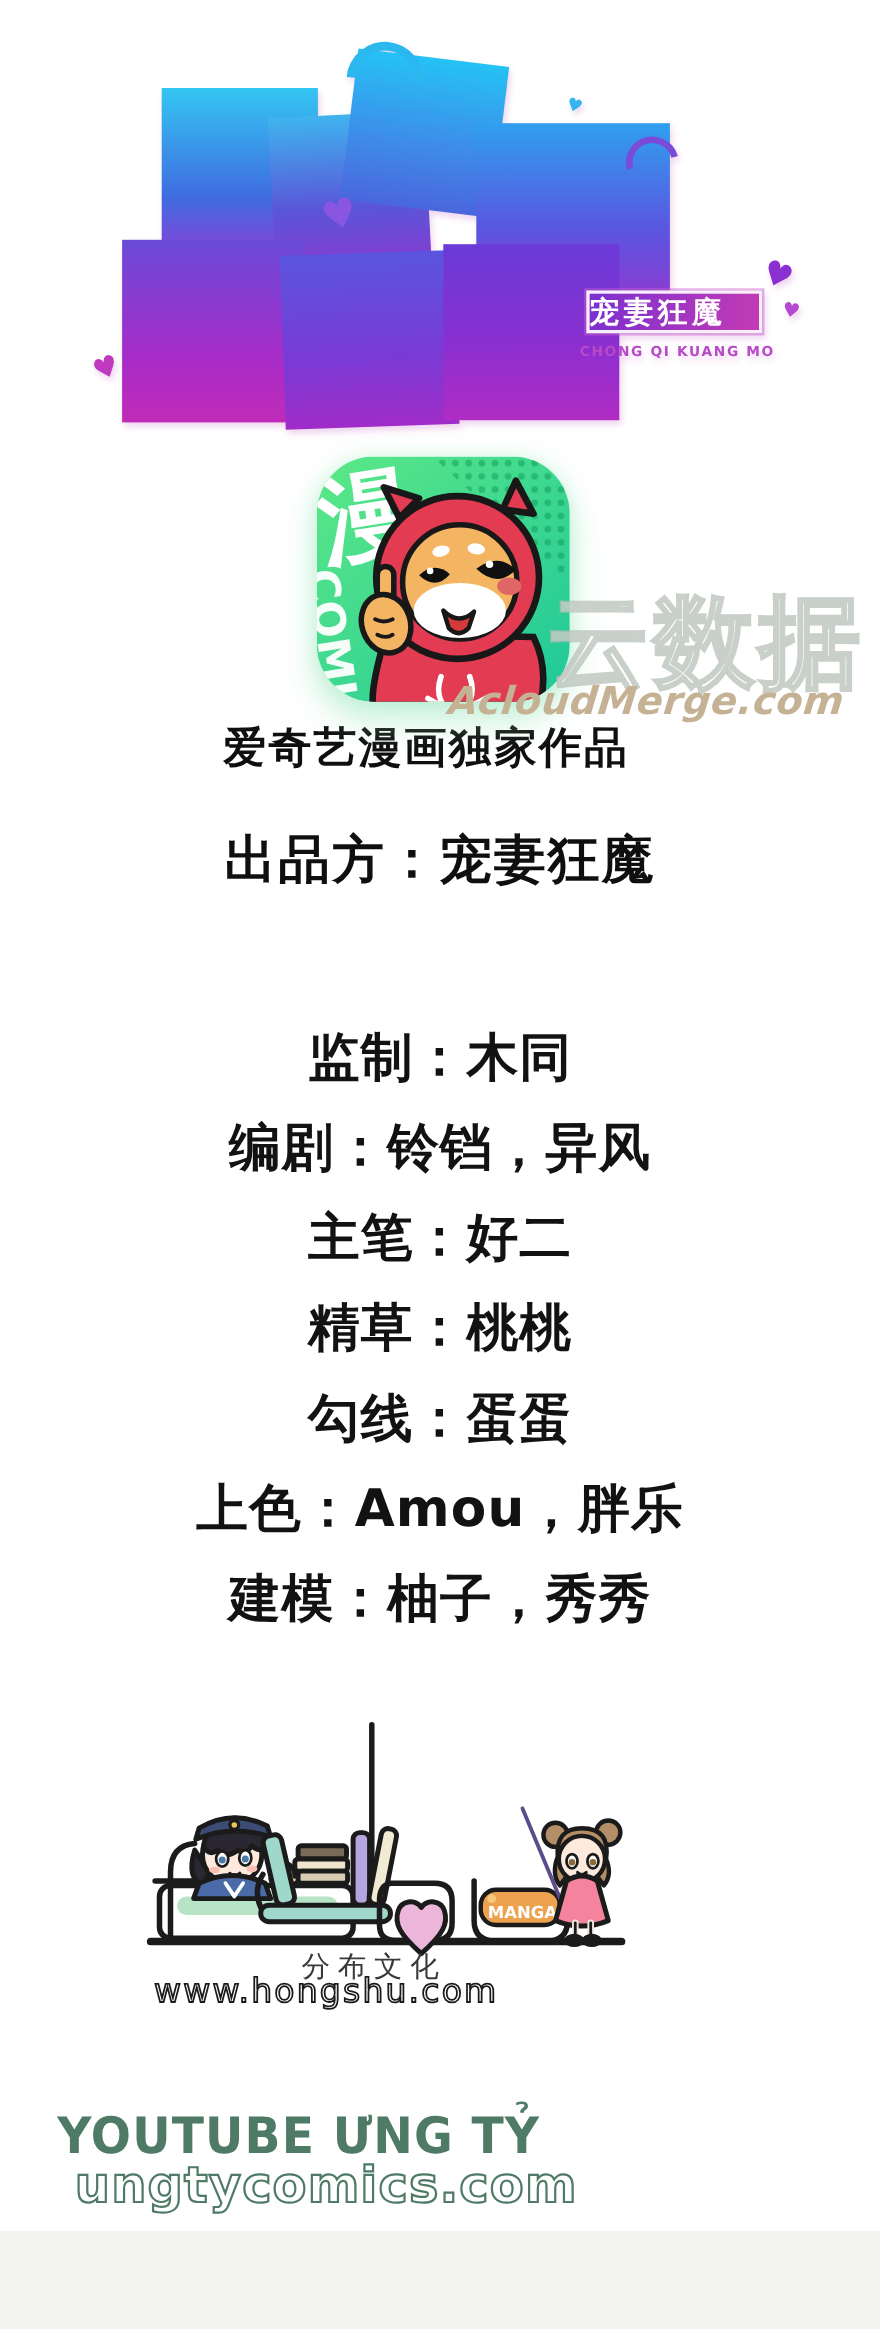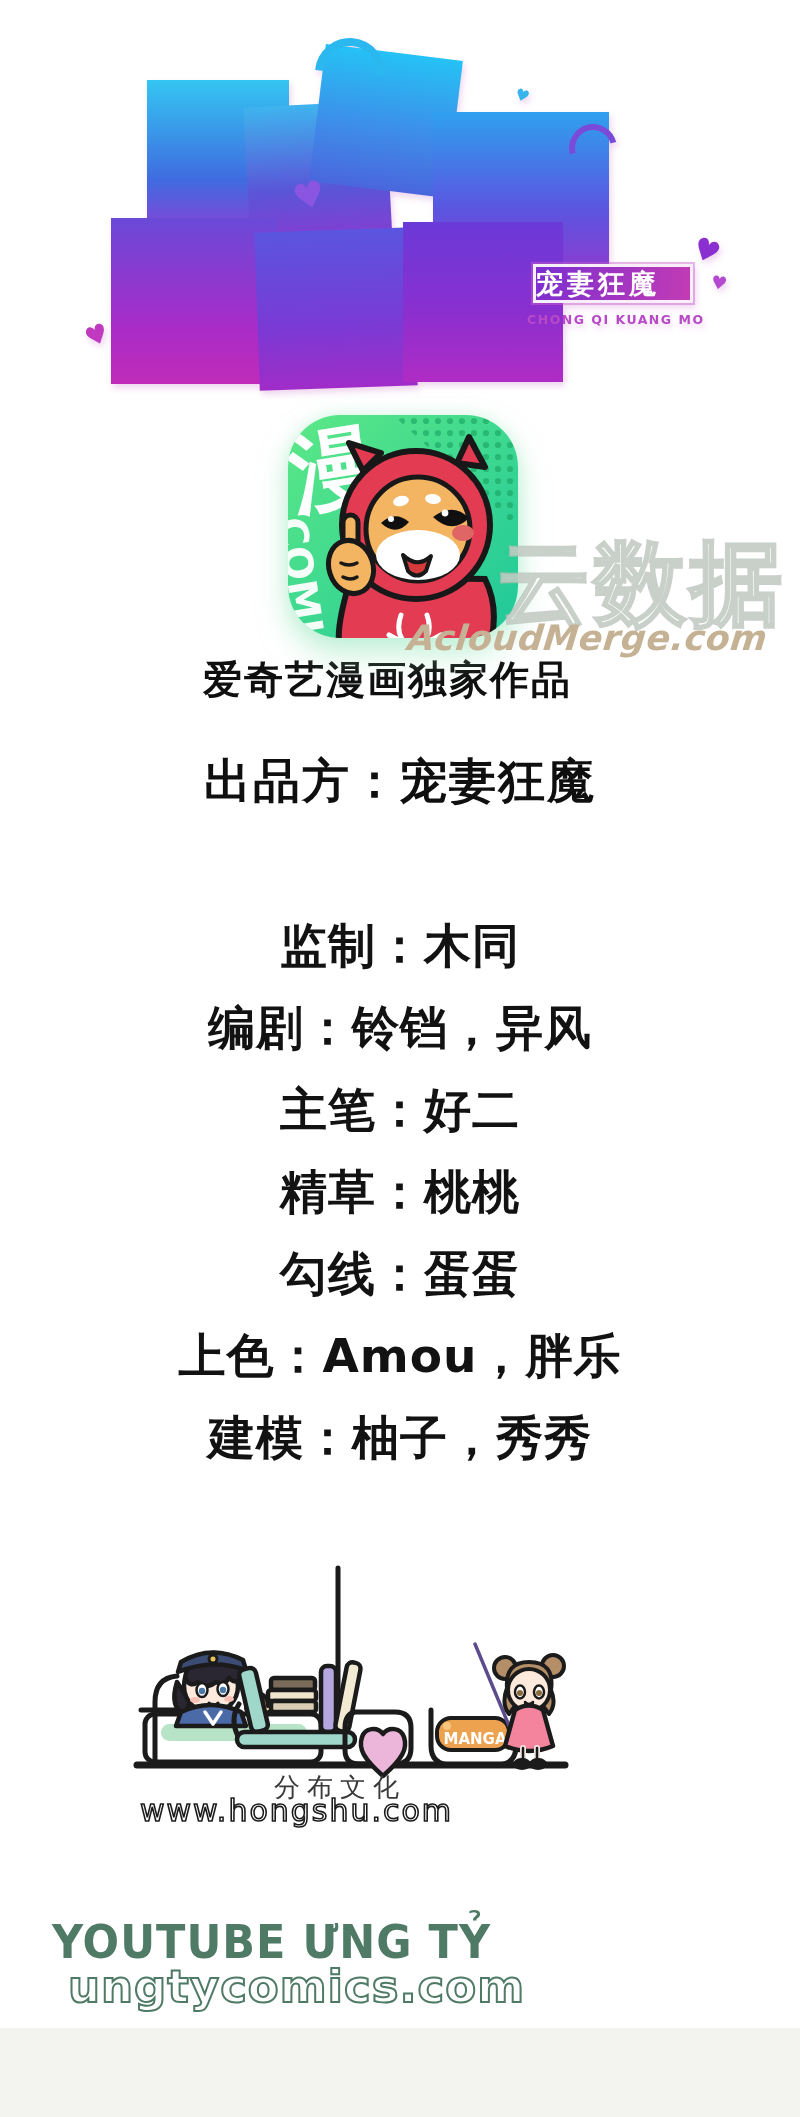--- a/index.html
+++ b/index.html
@@ -53,21 +53,21 @@
          font-style:italic;color:#c5b294;letter-spacing:0.5px;transform:skewX(-6deg);
          white-space:nowrap;}
 
   
   .exclusive{position:absolute;left:0;right:40px;top:653px;text-align:center;
              font-size:39px;font-weight:700;letter-spacing:2px;color:#0f0f0f;margin-left:15px;}
   .producer{position:absolute;left:0;right:0;top:750px;text-align:center;
             font-size:47px;font-weight:800;letter-spacing:2px;color:#0f0f0f;}
 
   
-  .credits{position:absolute;left:0;right:0;top:905px;margin:0;padding:0;list-style:none;}
+  .credits{position:absolute;left:0;right:0;top:905px;margin:16px;padding:0;list-style:none;}
   .credits li{height:82px;line-height:82px;text-align:center;font-size:47px;
               font-weight:800;color:#121212;letter-spacing:1px;}
 
   
   .studio-art{position:absolute;left:115px;top:1562px;width:470px;height:225px;}
   .company{position:absolute;left:180px;top:1770px;width:320px;text-align:center;
            font-size:26px;font-weight:200;letter-spacing:7px;color:#3a3a3a;}
   .website{position:absolute;left:140px;top:1793px;width:400px;text-align:left;
            font-size:30px;font-weight:400;letter-spacing:2px;color:transparent;
            -webkit-text-stroke:1.6px #1a1a1a;}

